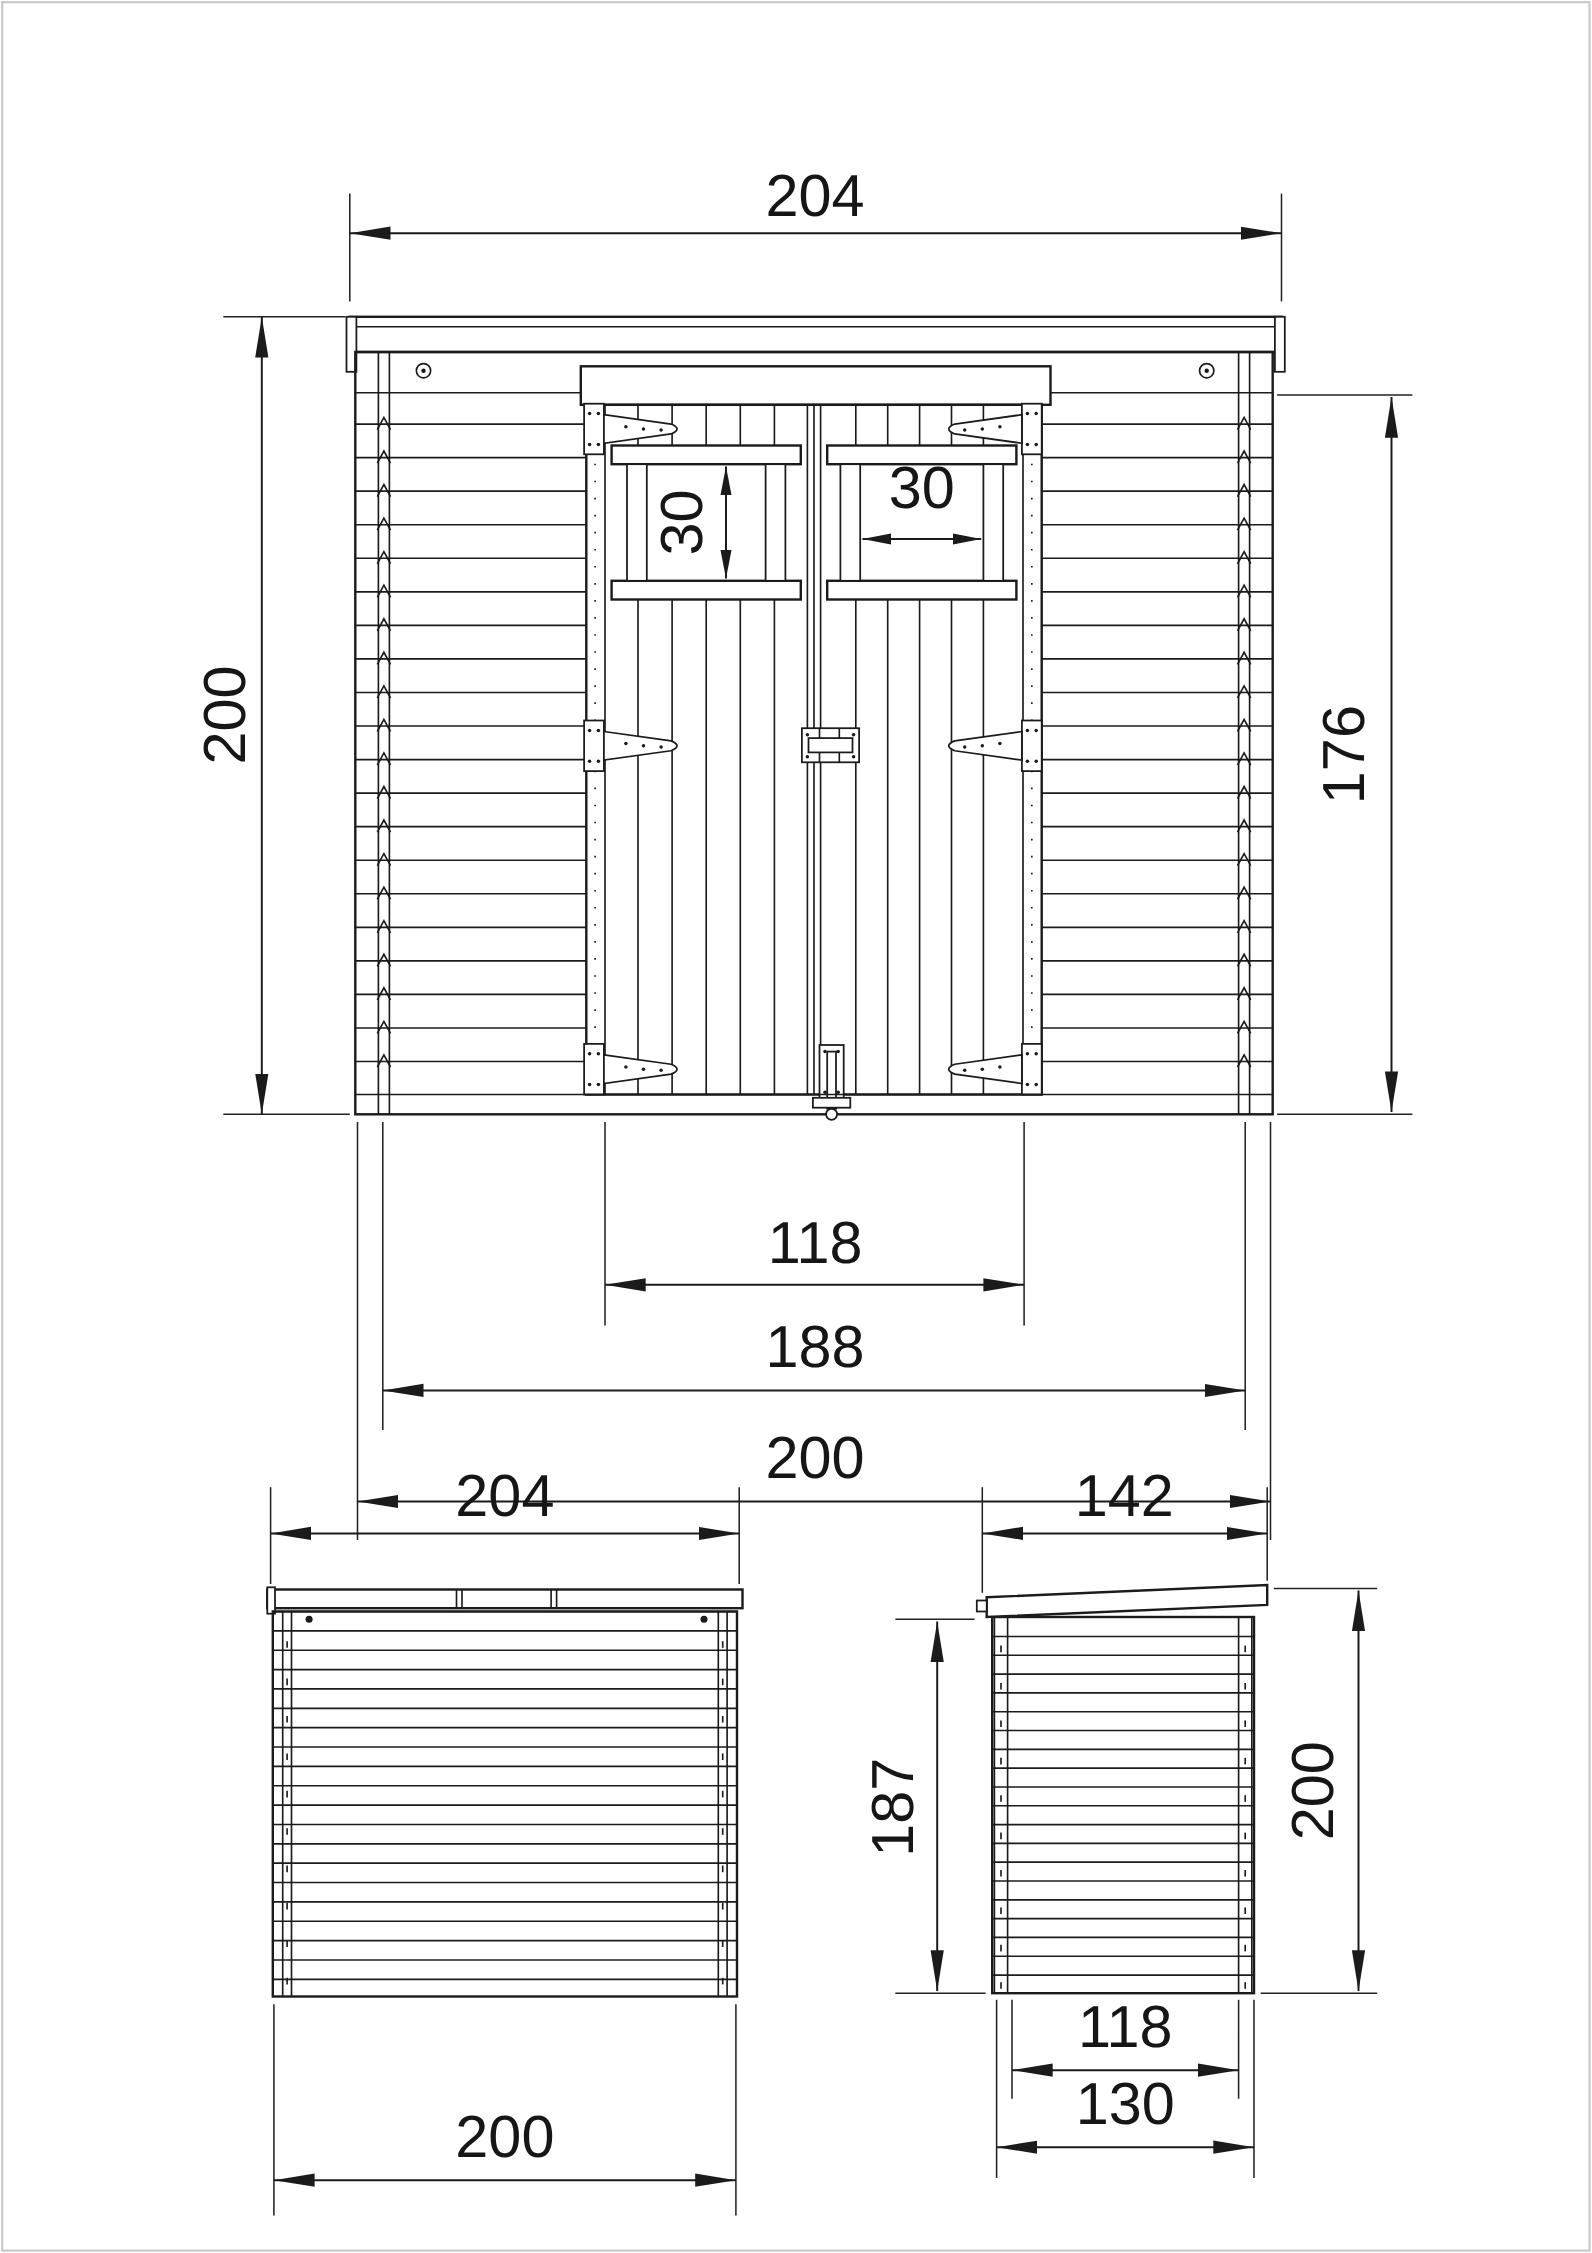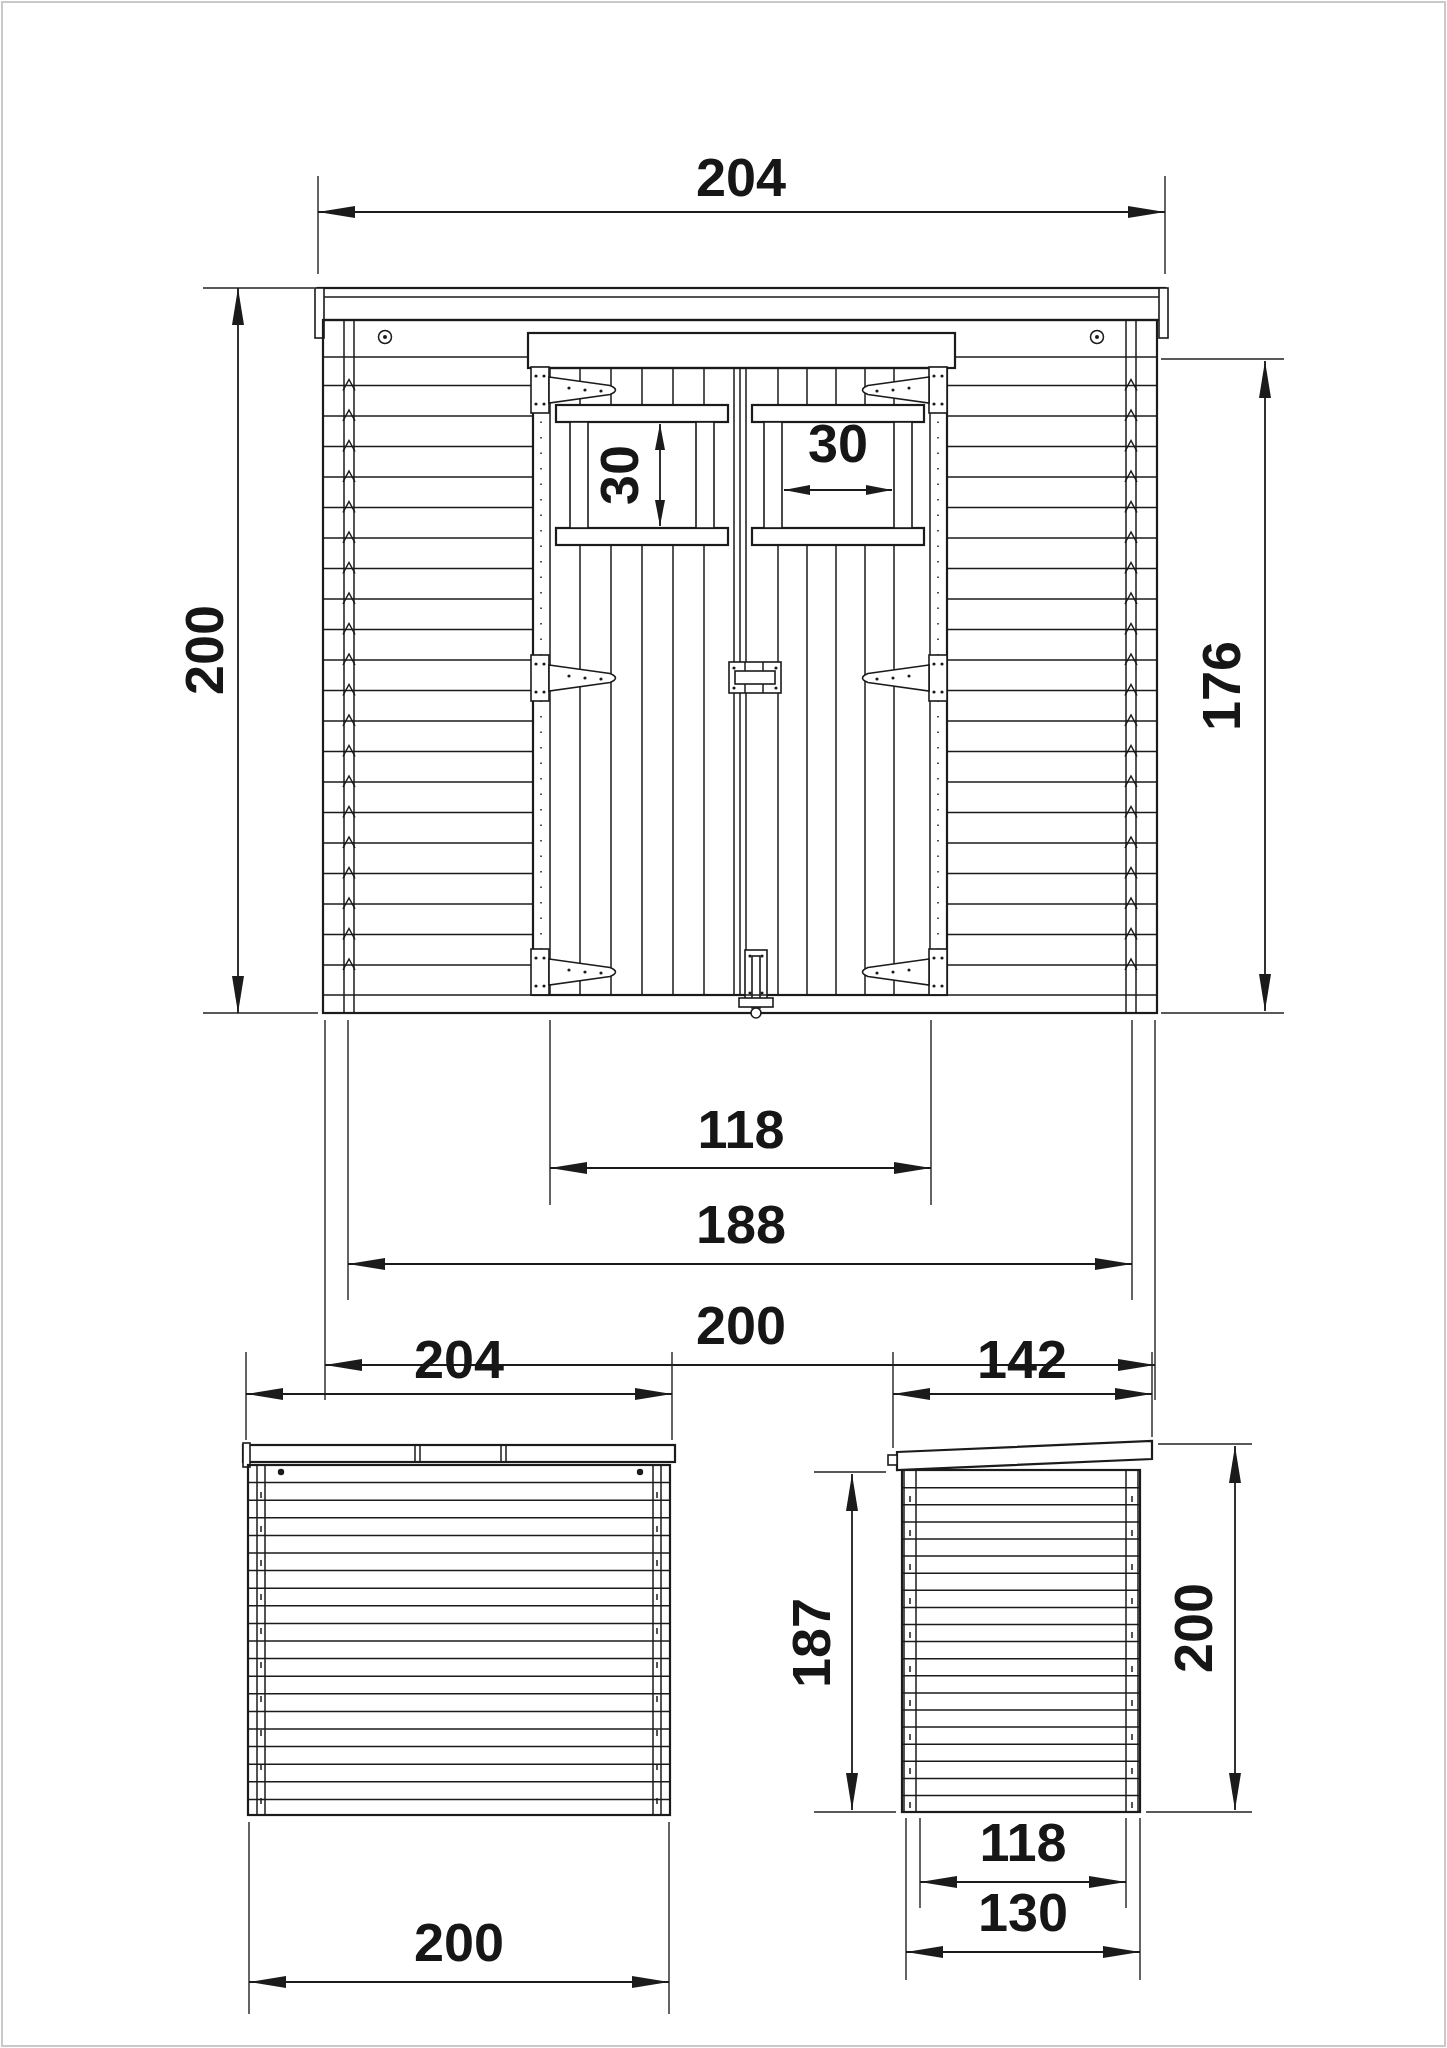--- a/index.html
+++ b/index.html
@@ -1,16 +1,16 @@
 <!DOCTYPE html>
 <html><head>
 <meta charset="utf-8">
 <style>
   html,body{margin:0;padding:0;background:#ffffff;}
-  .page{position:relative;width:1447px;height:2048px;background:#ffffff;overflow:hidden;font-weight:bold;}
+  .page{position:relative;width:1447px;height:2048px;background:#ffffff;overflow:hidden;}
   .page svg{position:absolute;left:0;top:0;}
   .s2{stroke:#1b1b1b;stroke-width:2.2;fill:none;}
   .s1{stroke:#1b1b1b;stroke-width:1.5;fill:none;}
   .sw{fill:#ffffff;stroke:#1b1b1b;stroke-width:2.2;}
   .sw1{fill:#ffffff;stroke:#1b1b1b;stroke-width:1.6;}
   .dim{stroke:#1b1b1b;stroke-width:1.8;fill:none;}
   .ext{stroke:#222222;stroke-width:1.4;fill:none;}
   .dot{fill:#1b1b1b;stroke:none;}
   text.lbl{font-family:"Liberation Sans",sans-serif;font-size:54px;fill:#161616;text-anchor:middle;}
   .frame{stroke:#c9c9c9;stroke-width:2;fill:none;}

